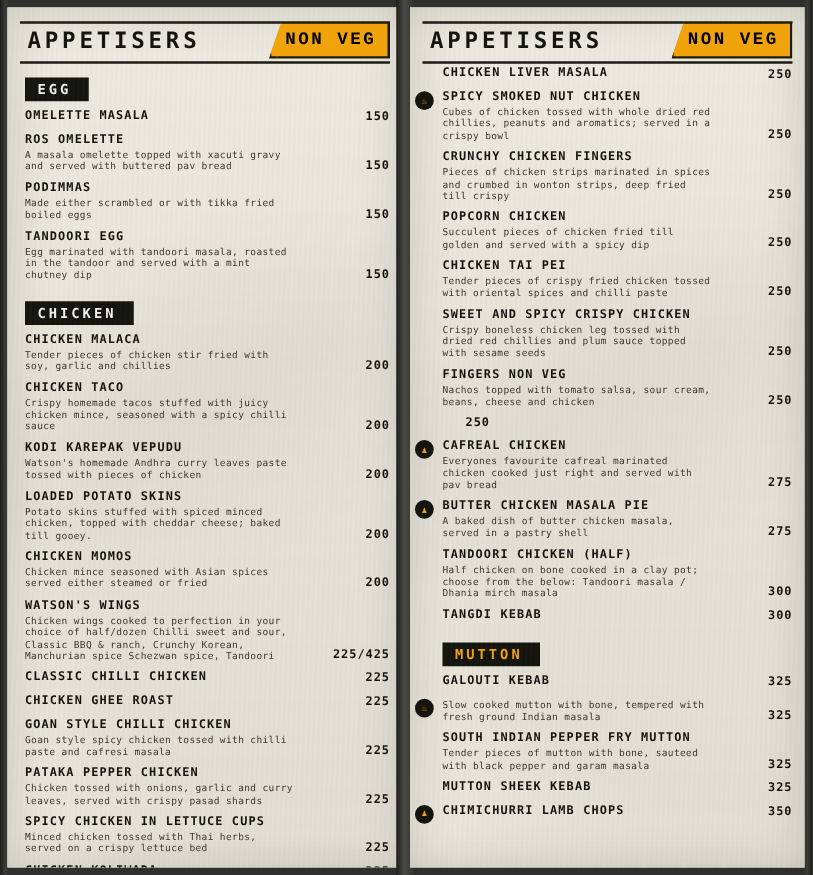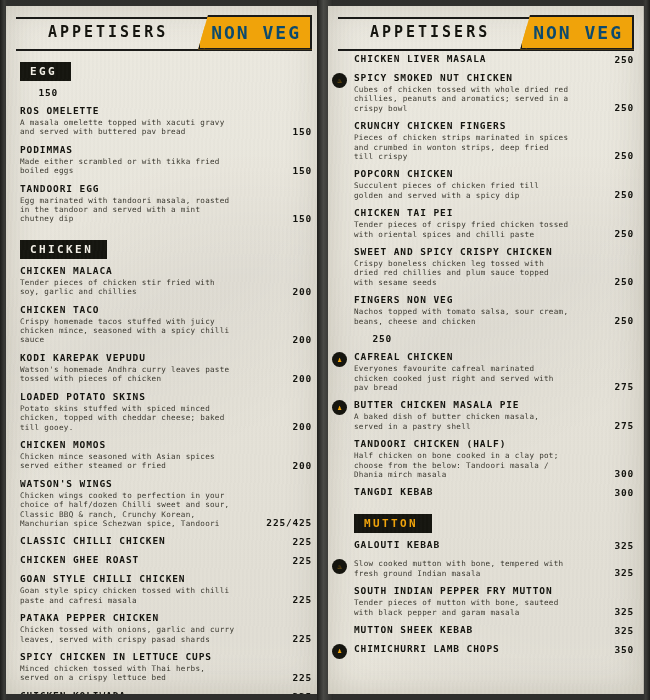--- a/index.html
+++ b/index.html
@@ -58,38 +58,38 @@
     display:flex;align-items:center;
     height:34px;
   }
   .hdr .rule{
     position:absolute;left:0;right:0;top:2px;height:30px;
     border-top:2px solid #1b1b19;border-bottom:2px solid #1b1b19;
   }
   .hdr-title{
     position:relative;
     flex:1;
-    text-align:center;
-    font-size:15px;
+    font-size:18px;
     letter-spacing:3px;
     font-weight:bold;
     color:#15150f;
     padding-left:6px;
   }
   .nonveg{
     position:relative;
     background:#f0a30a;
-    color:#0c4a6e;
-    font-size:18px;
+    color:#000000;
+    font-size:14px;
     font-weight:bold;
     letter-spacing:2px;
     padding:5px 9px 5px 11px;
     margin-left:4px;
     border:2px solid #1b1b19;
     clip-path:polygon(10px 0,100% 0,100% 100%,0 100%,0 100%);
+    font-family:Liberation Mono, monospace;
   }
   .nonveg:before{
     content:"";position:absolute;left:-13px;top:-2px;bottom:-2px;width:16px;
     background:#f0a30a;border:2px solid #1b1b19;border-right:none;
     clip-path:polygon(100% 0,100% 100%,0 50%);
   }
 
   
   .sect{
     display:inline-block;
@@ -155,20 +155,23 @@
   <div class="edge-left"></div>
 
   <div class="panel left">
     <div class="hdr">
       <div class="rule"></div>
       <div class="hdr-title">APPETISERS</div>
       <div class="nonveg">NON VEG</div>
     </div>
     <div id="left-body"><div class="sect">EGG</div><div class="items">
           <div class="item">
+            <div class="txt">
+              <div class="nm">OMELETTE MASALA</div>
+            </div>
             <div class="pr">150</div>
           </div>
           <div class="item">
             <div class="txt">
               <div class="nm">ROS OMELETTE</div>
               <div class="ds">A masala omelette topped with xacuti gravy and served with buttered pav bread</div>
             </div>
             <div class="pr">150</div>
           </div>
           <div class="item">

